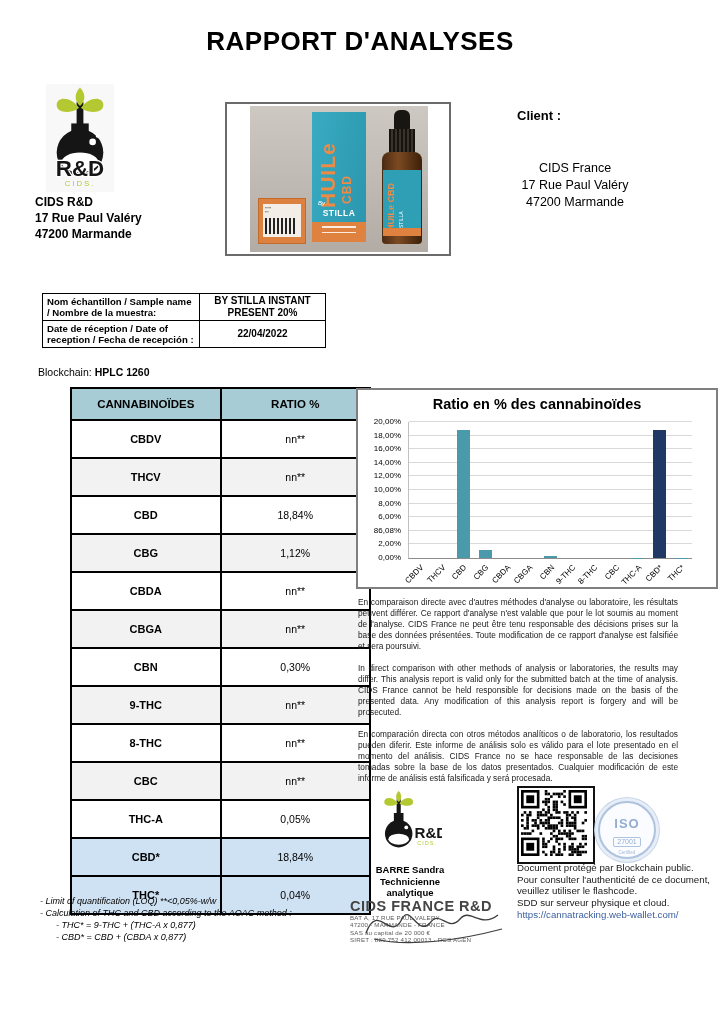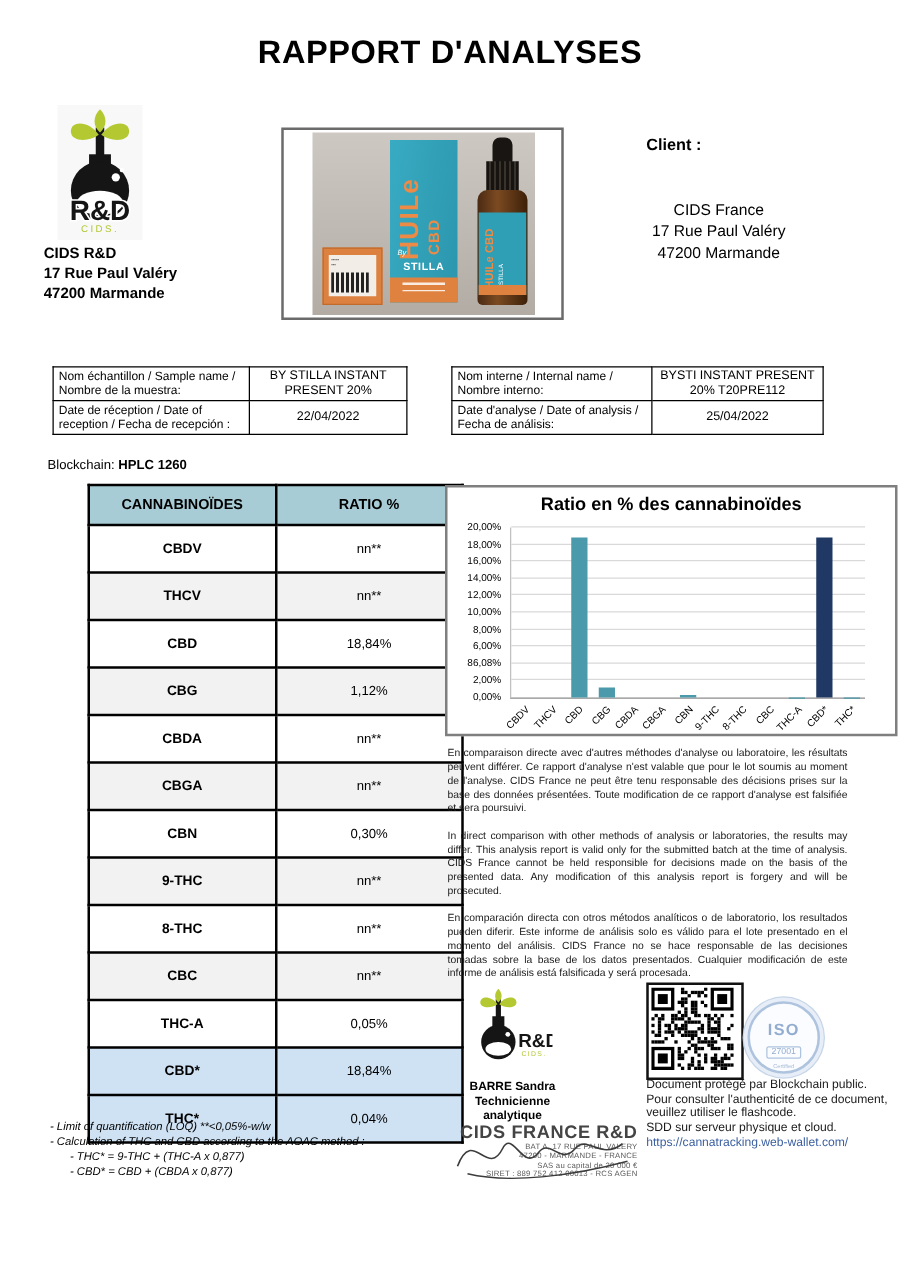--- a/index.html
+++ b/index.html
@@ -52,21 +52,21 @@
   
   table{border-collapse:collapse;}
   .info-table{position:absolute;table-layout:fixed;}
   .info-table td{border:1px solid #000;padding:1px 4px;vertical-align:middle;}
   .info-table .lbl{font-size:9.6px;line-height:11.5px;}
   .info-table .val{font-size:10px;text-align:center;line-height:12px;}
   .it-left{left:42px;top:293px;width:284px;}
   .it-left .lbl{width:148px;}
   .it-right{left:361px;top:293px;width:298px;}
   .it-right .lbl{width:151px;}
-  .info-table tr{height:27px;}
+  .info-table tr{height:27px;font-weight:bold;}
 
   .instrument{left:38px;top:366px;font-size:10.5px;}
 
   
   .results{left:38px;top:387px;width:301px;table-layout:fixed;position:absolute;margin-left:32px;}
   .results th,.results td{border:2px solid #000;text-align:center;vertical-align:middle;}
   .results th{background:#a7ccd5;height:28px;font-size:11.5px;}
   .results td{height:34px;font-size:10.5px;}
   .results td.cname{font-weight:bold;font-size:11px;}
   .results tbody tr:nth-child(even) td{background:#f2f2f2;}
@@ -85,21 +85,21 @@
   .ytick{position:absolute;right:3px;font-size:8px;white-space:nowrap;}
   .xtick{position:absolute;width:60px;text-align:right;font-size:8px;transform-origin:100% 0;transform:rotate(-45deg);white-space:nowrap;}
 
   
   .disclaimers{left:358px;top:597px;width:332px;font-size:8.3px;line-height:11px;text-align:justify;color:#1a1a1a;}
   .disclaimers p{margin:0 12px 11px 0;}
 
   
   .sig-logo{left:376px;top:786px;width:66px;height:76px;}
   .signatory{left:352px;top:864px;width:116px;text-align:center;font-size:9.5px;font-weight:bold;line-height:11.5px;}
-  .stamp{left:350px;top:899px;width:160px;text-align:right;color:#444;}
+  .stamp{left:350px;top:899px;width:160px;text-align:left;color:#444;}
   .stamp-title{font-size:14.5px;font-weight:bold;letter-spacing:.5px;line-height:15px;white-space:nowrap;}
   .stamp-line{font-size:6.2px;color:#5a5a5a;line-height:7.4px;letter-spacing:.2px;}
   .signature-svg{left:352px;top:893px;width:160px;height:58px;pointer-events:none;}
 
   
   .qr{left:517px;top:786px;width:70px;height:70px;border:2px solid #111;background:#fff;padding:2px;}
   .iso{left:598px;top:801px;width:54px;height:54px;border-radius:50%;background:#fafcff;
        border:2px solid #aec3de;box-shadow:0 0 0 3px #e8eef7,0 0 0 4px #c6d5e8;
        text-align:center;color:#93add0;}
   .iso .iso-word{font-size:13px;font-weight:bold;letter-spacing:1px;margin-top:14px;line-height:13px;}
@@ -175,32 +175,20 @@
 
   <table class="info-table it-left">
     <tbody>
         <tr>
       <td class="lbl">Nom échantillon / Sample name / Nombre de la muestra:</td>
       <td class="val">BY STILLA INSTANT PRESENT 20%</td>
     </tr>
     <tr>
       <td class="lbl">Date de réception / Date of reception / Fecha de recepción :</td>
       <td class="val">22/04/2022</td>
-    </tr>
-  </tbody>
-    </table>
-  <table class="info-table it-right">
-    <tbody>
-        <tr>
-      <td class="lbl">Nom interne / Internal name / Nombre interno:</td>
-      <td class="val">BYSTI INSTANT PRESENT 20% T20PRE112</td>
-    </tr>
-    <tr>
-      <td class="lbl">Date d'analyse / Date of analysis / Fecha de análisis:</td>
-      <td class="val">25/04/2022</td>
     </tr>
   </tbody>
     </table>
 
   <div class="abs instrument">
     <span>Blockchain:</span>
     <b>HPLC 1260</b>
   </div>
 
   <table class="results">

